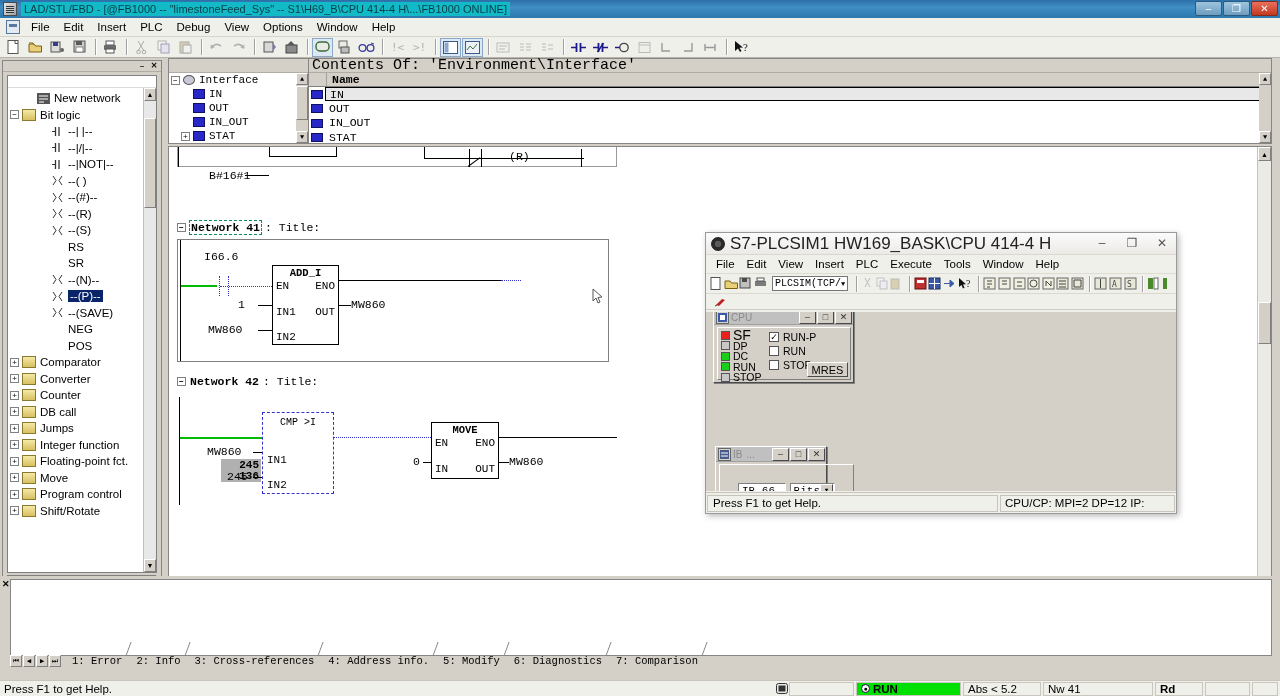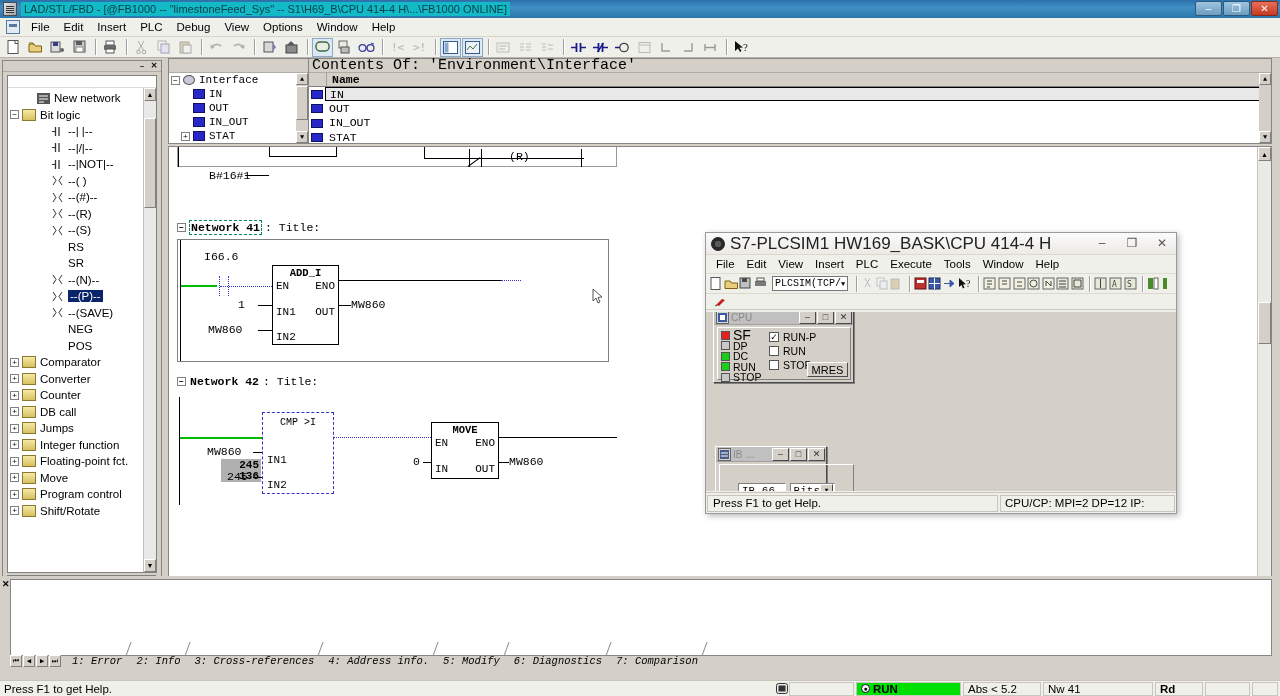--- a/index.html
+++ b/index.html
@@ -375,21 +375,21 @@
     position:absolute; left:0; right:0; bottom: 0; height: 14px;
     display:flex; align-items:center; padding-left:10px;
     font-family:"Liberation Mono", monospace; font-size:10.5px;
   }
   #outtabs .navb {
     width:12px;height:12px; background:#d4d0c8; border:1px solid #fff;
     border-right-color:#808080;border-bottom-color:#808080;
     display:flex;align-items:center;justify-content:center;font-size:7px;
   }
   #outtabs .otab {
-    padding: 12px 7px; position:relative; white-space:nowrap; color:#000;font-style:italic;
+    padding: 12px 7px; position:relative; white-space:nowrap; color:#000;
   }
   #outtabs .otab::after {
     content:""; position:absolute; right:0; top:-1px; width:8px; height:14px;
     border-right:1px solid #888; transform: skewX(-20deg);
   }
 
   
   #statusbar {
     position:absolute; left:0; right:0; bottom:0; height: 16px;
     background:#f0f0eb; border-top:1px solid #c8c4bc;

